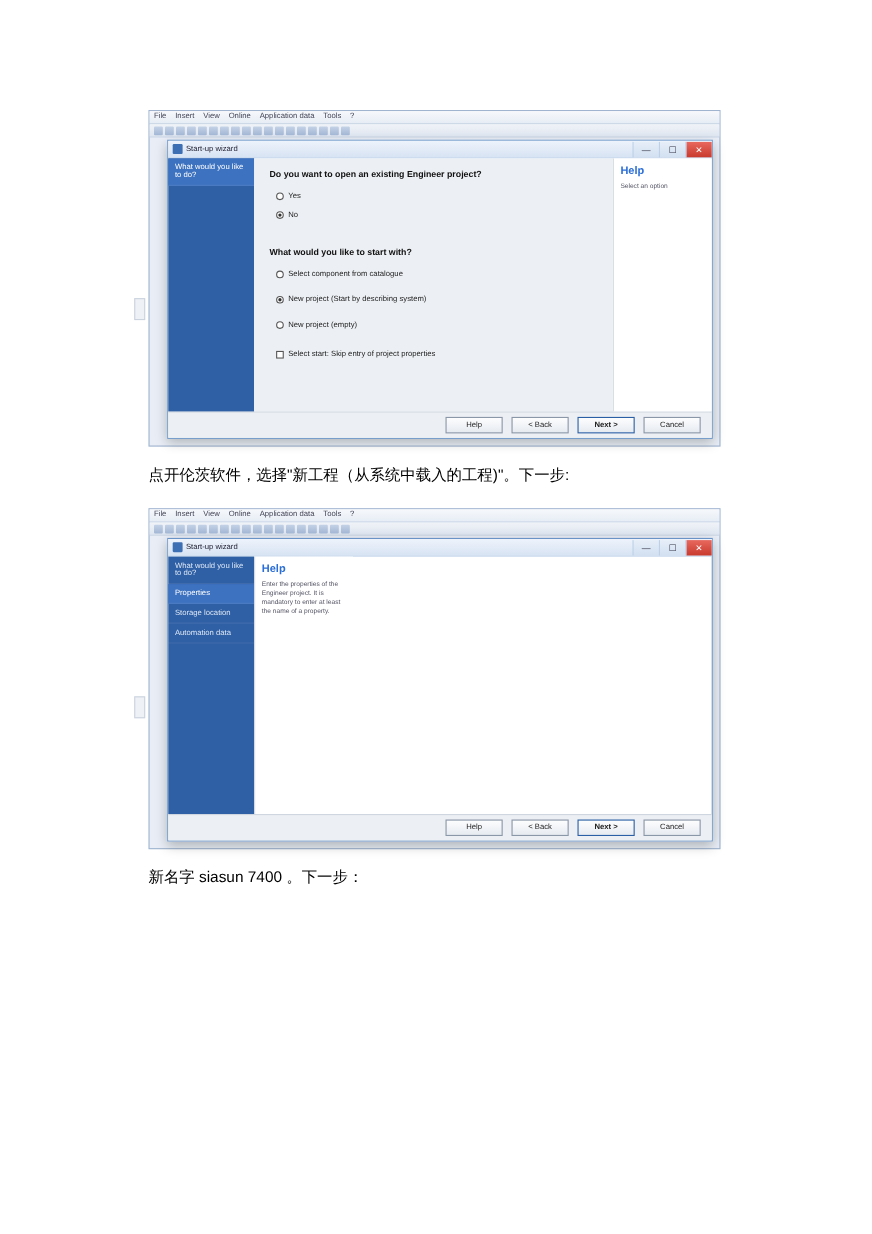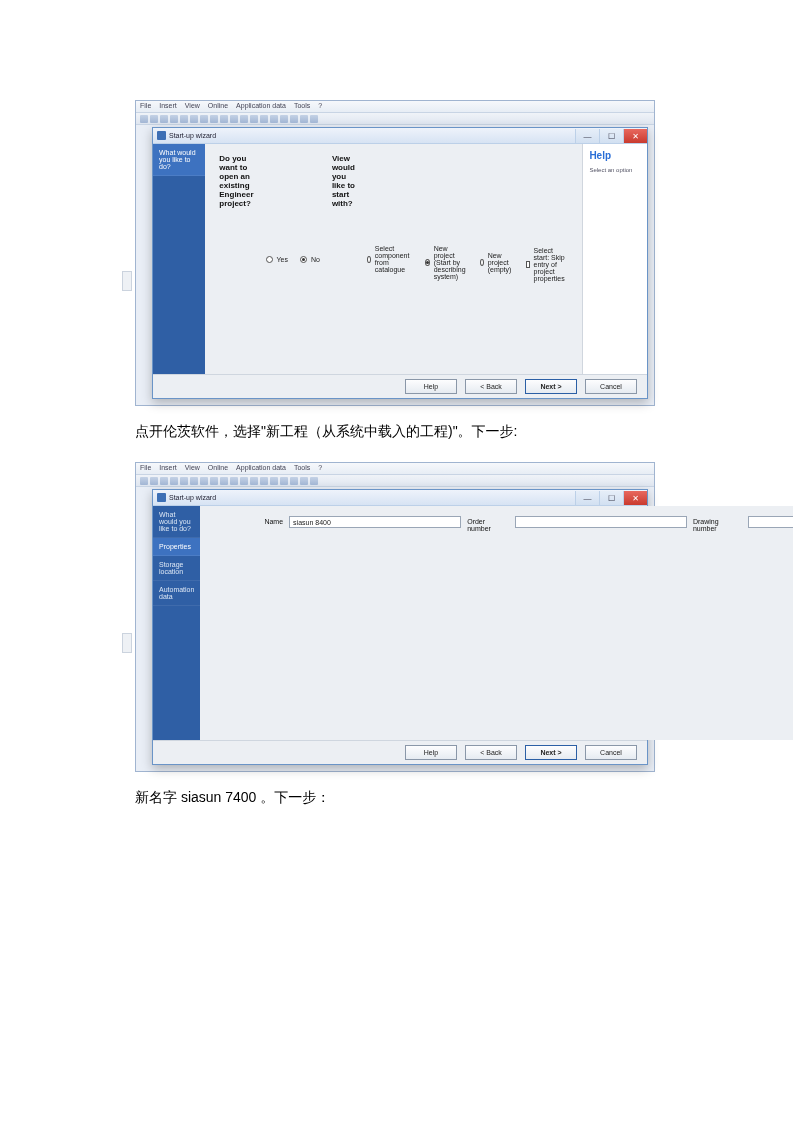--- a/index.html
+++ b/index.html
@@ -91,21 +91,21 @@
     padding: 5px 6px;
     border-bottom: 1px solid rgba(255,255,255,.08);
     color: #dce7f5;
   }
   .sidebar-item.active { background:#3d72c0; color:#fff; }
   .main-pane {
     flex:1;
     background:#eceff3;
     padding: 10px 14px;
     color:#222;
-    display:flex;flex-direction:row;
+    display:flex;flex-direction:column;
     gap:6px;
     position:relative;
   }
   .help-pane {
     width: 90px;
     background:#fff;
     border-left:1px solid #d0d6de;
     padding:6px 6px;
   }
   .help-title { color:#2a6ed6; font-weight:bold; font-size:10px; margin-bottom:6px; }
@@ -209,21 +209,21 @@
           <span class="radio"></span>
           <span>Yes</span>
         </div>
         <div class="radio-line">
           <span class="radio sel"></span>
           <span>No</span>
         </div>
 
         <div style="height:12px"></div>
 
-        <div class="section-title">View would you like to start with?</div>
+        <div class="section-title">What would you like to start with?</div>
         <div class="radio-line">
           <span class="radio"></span>
           <span>Select component from catalogue</span>
         </div>
         <div class="radio-line" style="margin-top:8px">
           <span class="radio sel"></span>
           <span>New project (Start by describing system)</span>
         </div>
         <div class="radio-line" style="margin-top:8px">
           <span class="radio"></span>
@@ -295,32 +295,20 @@
         <div class="winbtn close">✕</div>
       </div>
     </div>
     <div class="dlg-body tall">
       <div class="sidebar">
         <div class="sidebar-item">What would you like to do?</div>
         <div class="sidebar-item active">Properties</div>
         <div class="sidebar-item">Storage location</div>
         <div class="sidebar-item">Automation data</div>
       </div>
-      <div class="main-pane" style="padding-left:64px">
-        <div class="field-label">Name</div>
-        <input class="text-input" value="siasun 8400" style="">
-        <div class="field-label">Order number</div>
-        <input class="text-input" style="">
-        <div class="field-label">Drawing number</div>
-        <input class="text-input" style="">
-        <div class="field-label">Customer</div>
-        <input class="text-input" style="">
-        <div class="field-label" style="margin-top:8px">Comment</div>
-        <div class="textarea"></div>
-      </div>
       <div class="help-pane">
         <div class="help-title">Help</div>
         <div class="help-text">Enter the properties of the Engineer project. It is mandatory to enter at least the name of a property.</div>
       </div>
     </div>
     <div class="btn-row">
       <div class="btn">Help</div>
       <div class="btn">&lt; Back</div>
       <div class="btn primary">Next &gt;</div>
       <div class="btn">Cancel</div>

